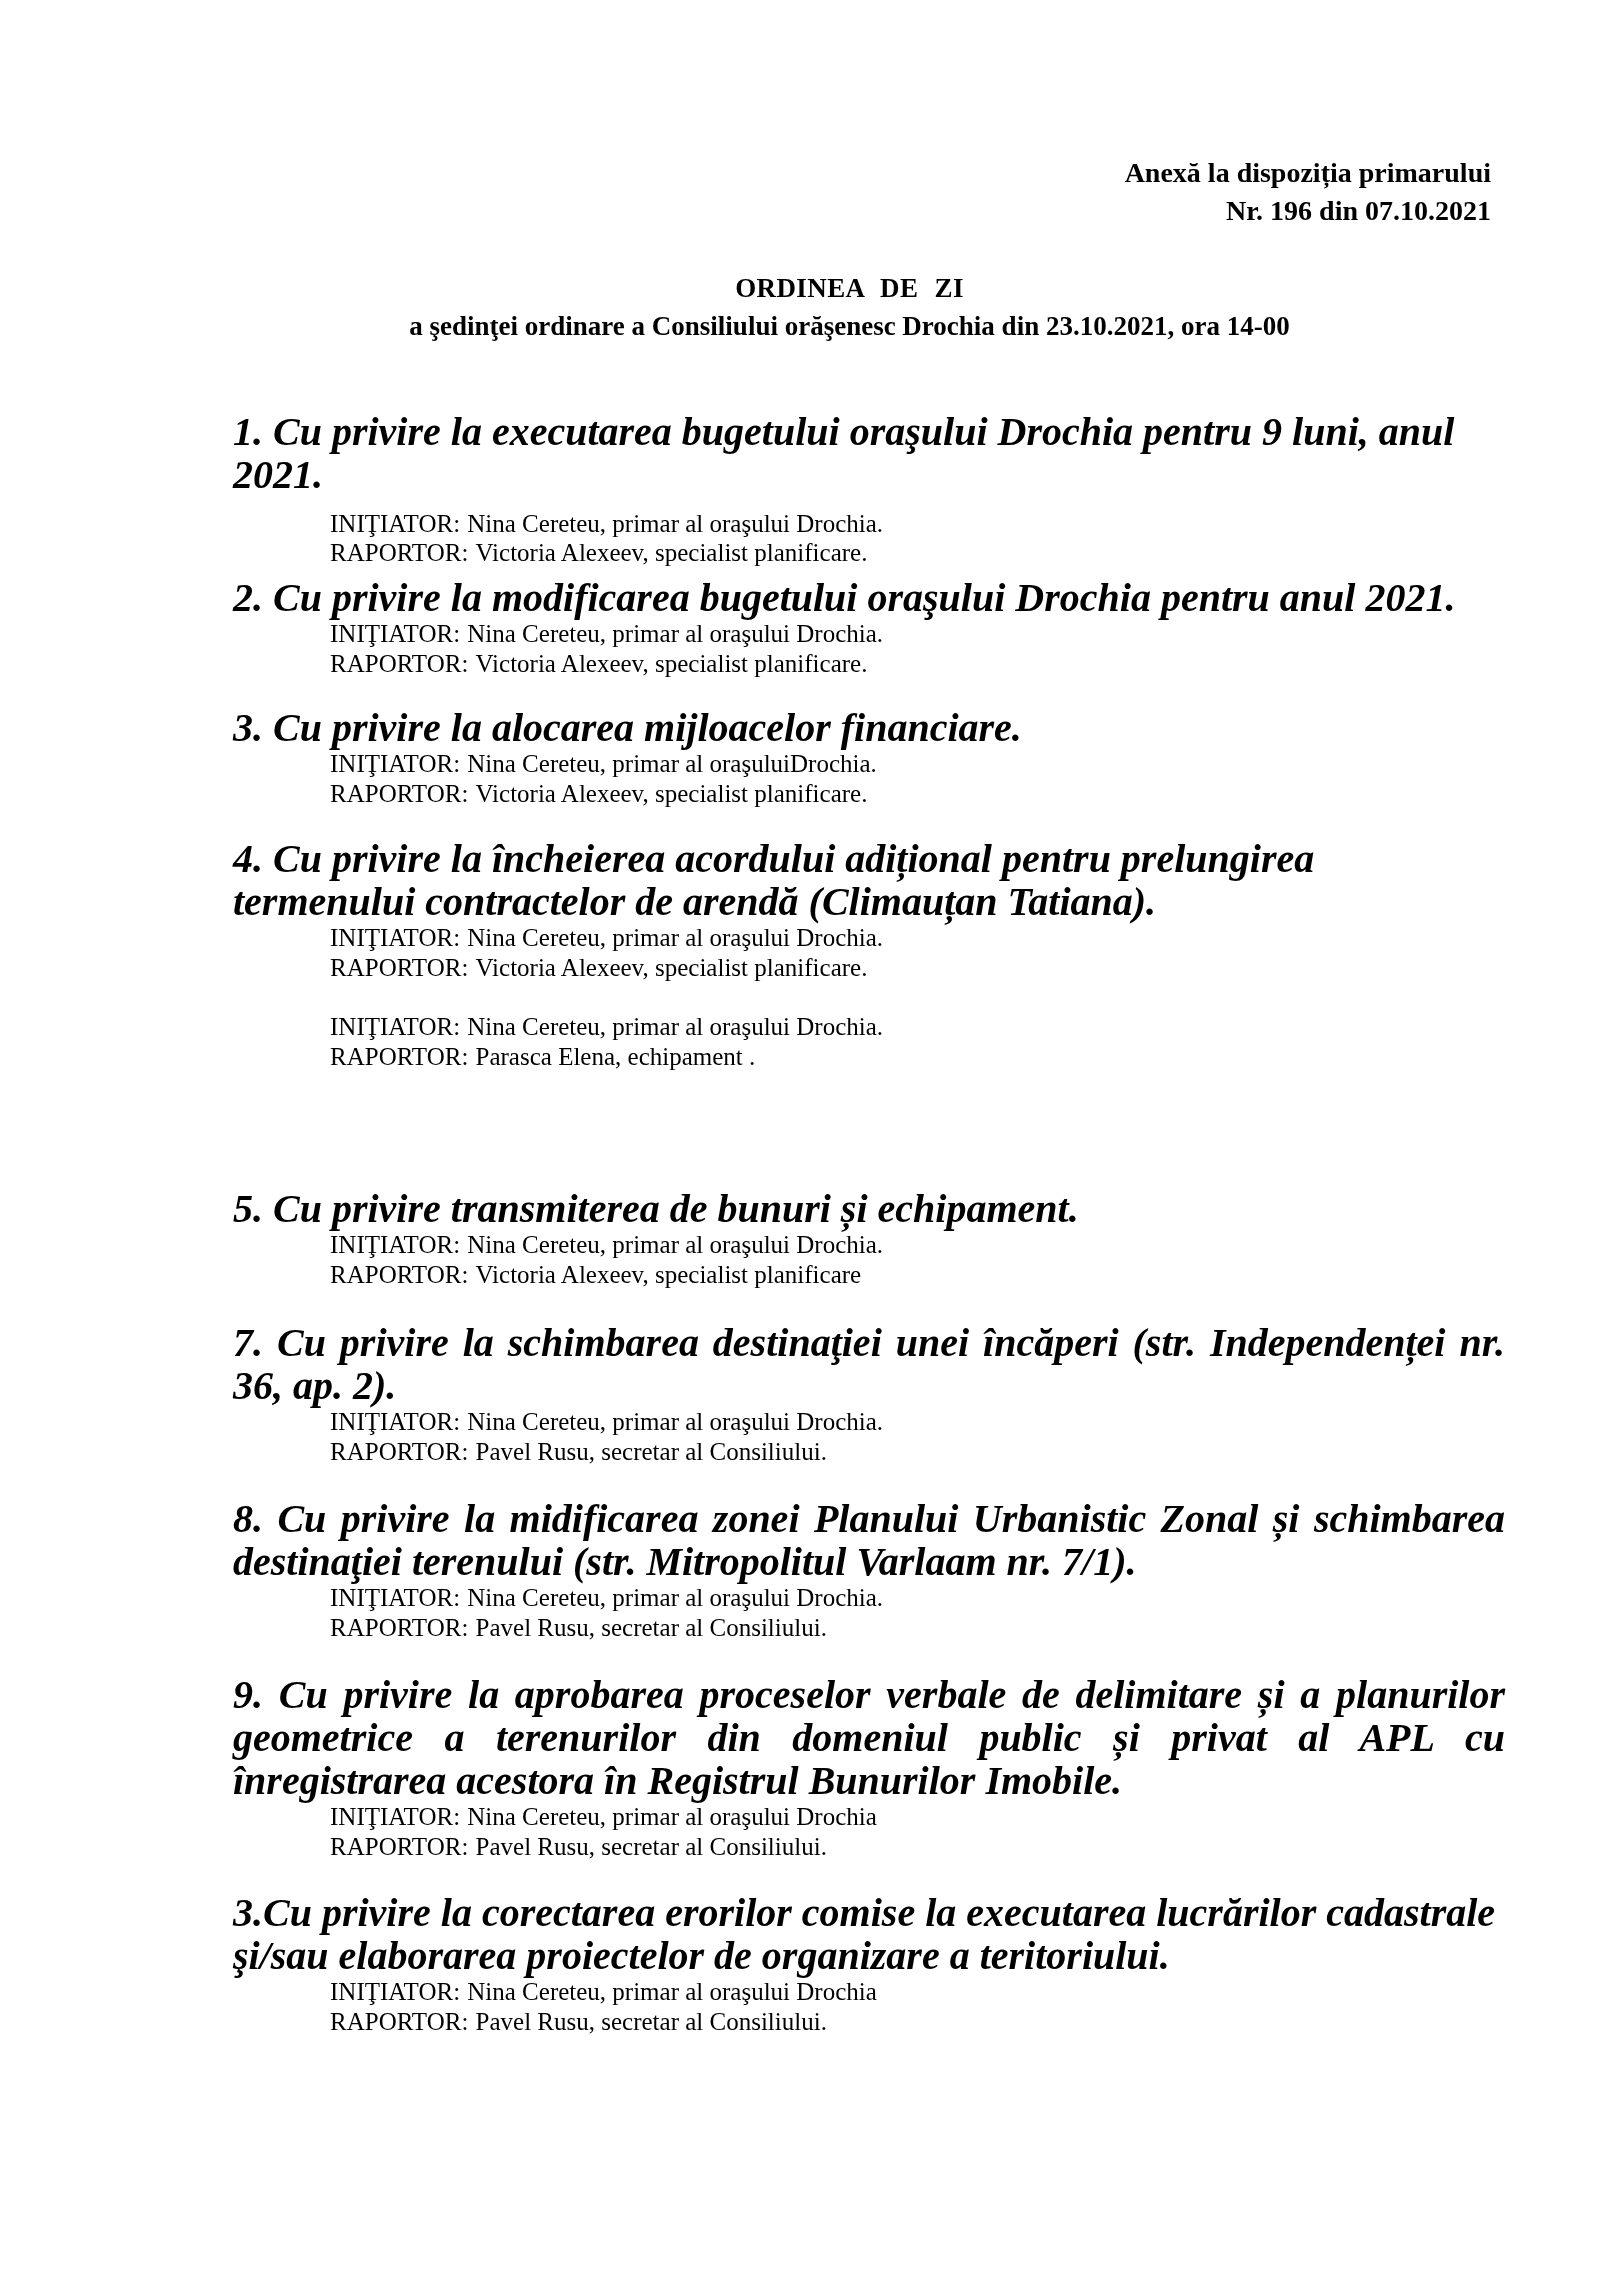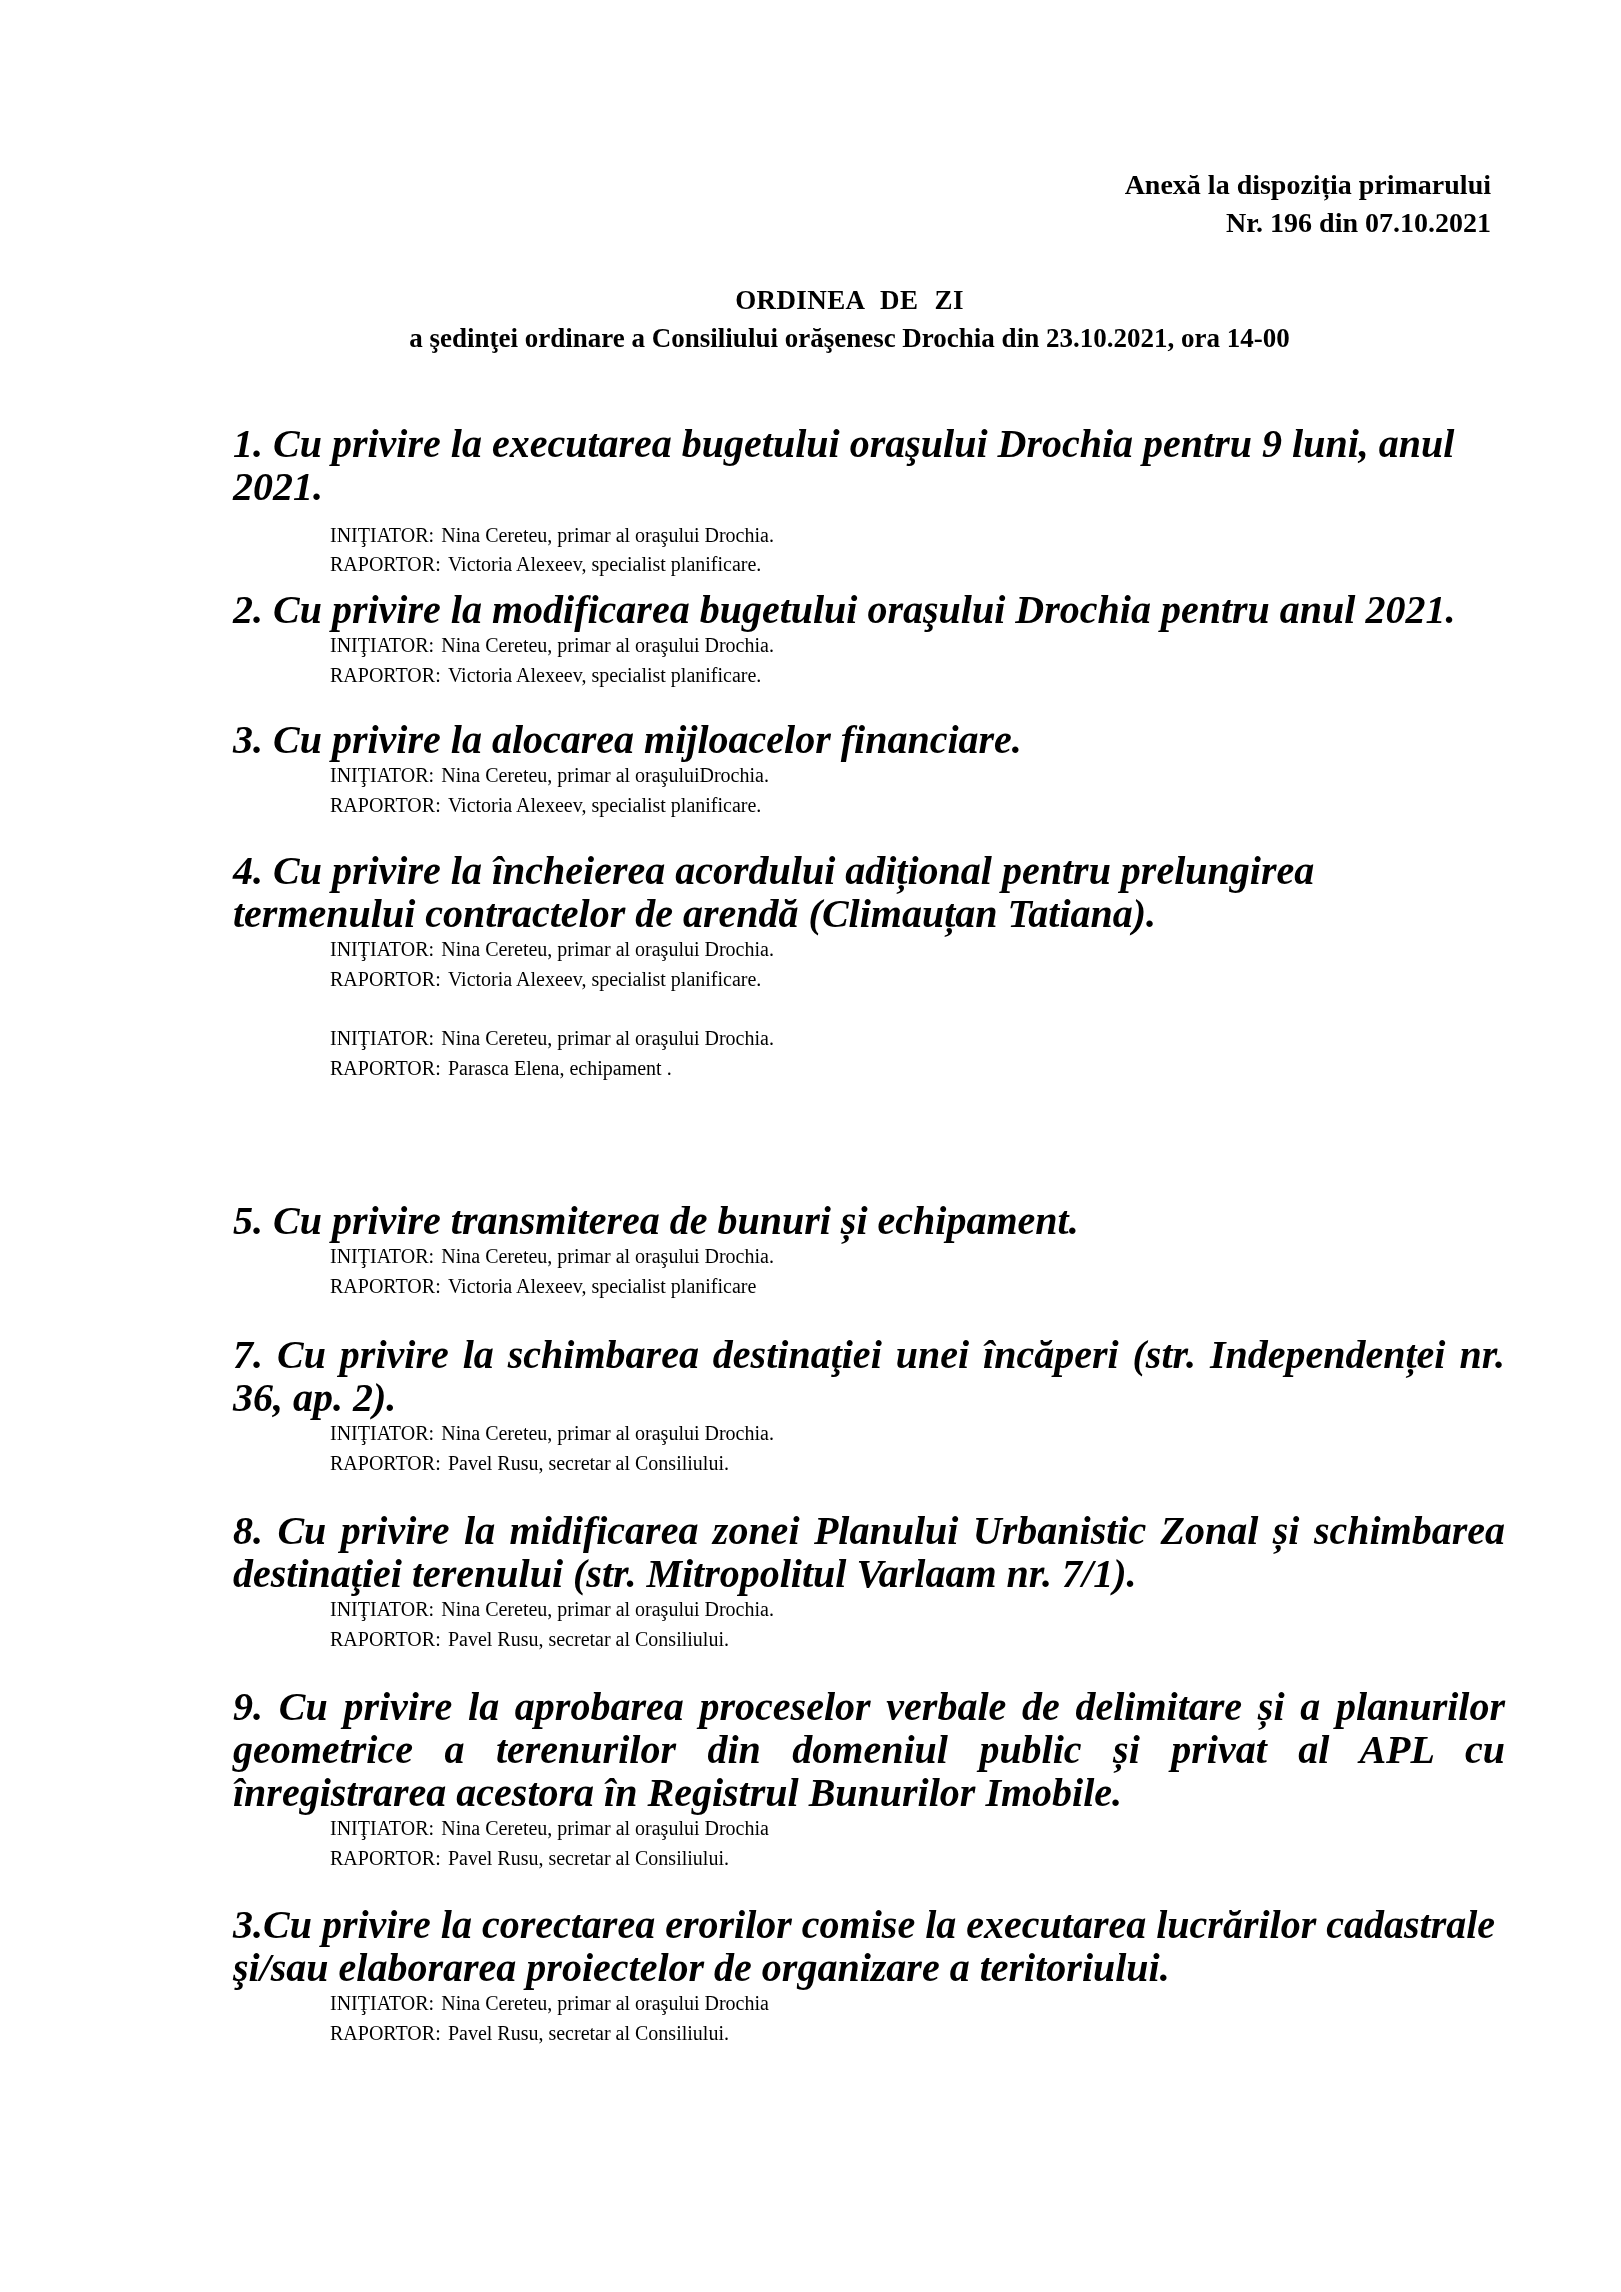--- a/index.html
+++ b/index.html
@@ -4,21 +4,21 @@
   <style>
     html, body { margin: 0; padding: 0; background: #ffffff; }
     body {
       width: 1621px;
       height: 2293px;
       position: relative;
       overflow: hidden;
       font-family: "Liberation Serif", "DejaVu Serif", serif;
       color: #000000;
     }
-    .page { position: absolute; left: 0; top: 12px; width: 1621px; height: 1815px; }
+    .page { position: absolute; left: 0; top: 0; width: 1621px; height: 1815px; }
 
     .annex {
       position: absolute;
       right: 130px;
       top: 154px;
       text-align: right;
       font-weight: bold;
       font-size: 28px;
       line-height: 38px;
     }
@@ -43,21 +43,21 @@
     .item { position: absolute; left: 0; width: 1272px; }
     .item-heading {
       font-weight: bold;
       font-style: italic;
       font-size: 40px;
       line-height: 43px;
       margin: 0;
     }
     .item-heading.justify { text-align: justify; text-align-last: left; }
     .role-line {
-      font-size: 20px;
+      font-size: 25px;
       line-height: 29.6px;
       padding-left: 97px;
       margin: 0;
     }
     .role-line.gap-top { margin-top: 12.5px; }
     .role-label { margin-right: 7.2px; }
   </style>
 </head>
 <body>
 

